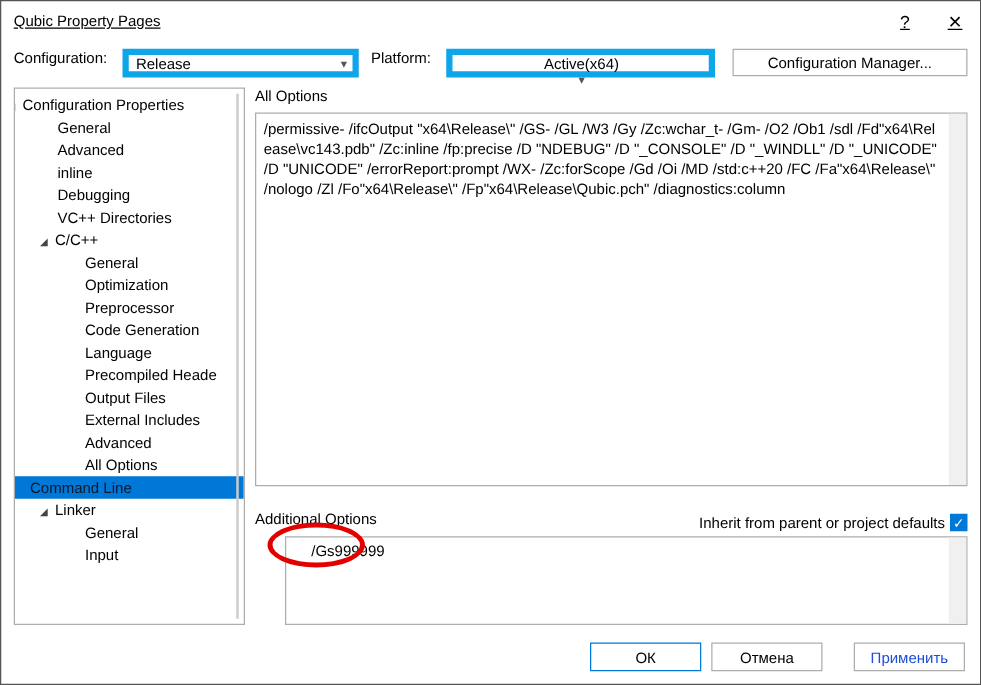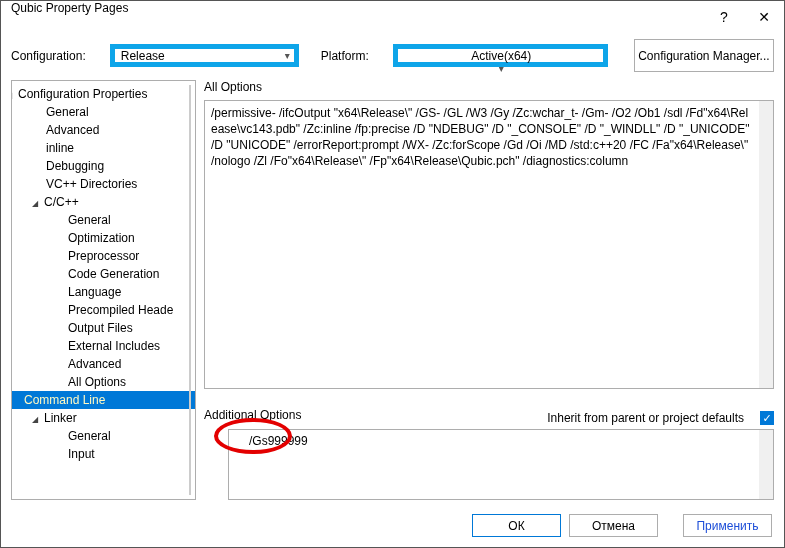--- a/index.html
+++ b/index.html
@@ -1,44 +1,44 @@
 <!DOCTYPE html>
 <html><head>
 <meta charset="utf-8">
 <style>
 * { box-sizing: border-box; margin: 0; padding: 0; font-family: "Segoe UI", Tahoma, sans-serif; font-size: 12px; }
 body { background: #fff; width: 785px; height: 548px; border: 1px solid #555; display: flex; flex-direction: column; }
-.titlebar { height: 32px; display: flex; align-items: flex-start; padding: 0 0 0 10px; }
+.titlebar { height: 32px; display: flex; align-items: center; padding: 0 0 0 10px; text-decoration: underline; }
 .title-text { flex: 1; font-size: 12px; }
 .title-btn { width: 40px; height: 32px; display: flex; align-items: center; justify-content: center; font-size: 14px; }
 .title-btn.close { font-size: 14px; }
-.toprow { padding: 6px 10px 8px 10px; display: flex; align-items: center; gap: 22px; }
+.toprow { padding: 6px 10px 8px 10px; display: flex; gap: 10px; }
 .toprow label { padding-right: 2px; }
 .combo { position: relative; height: 23px; border: 5px solid #0ea5e9; display: flex; align-items: center; justify-content: space-between; padding: 0 4px 0 6px; background: #fff; }
 .combo .chev { font-size: 10px; color: #555; }
 .cfg-combo { width: 189px; }
 .plat-combo { width: 215px; flex-direction: column; }
-.cfg-mgr-btn { flex: 1; height: 33px; border: 1px solid #adadad; background: #fff; margin-left: 4px; }
+.cfg-mgr-btn { flex: 1; height: 22px; border: 1px solid #adadad; background: #fff; margin-left: 4px; }
 .body { flex: 1; display: flex; gap: 8px; padding: 0 10px 4px 10px; min-height: 0; }
 .treewrap { width: 185px; border: 1px solid #adadad; position: relative; overflow: hidden; }
 .tree { padding: 4px 0; overflow: hidden; height: 100%; }
 .tree .item { height: 18px; line-height: 18px; white-space: nowrap; overflow: hidden; text-overflow: clip; padding-right: 4px; }
-.tree .item.sel { background: #0078d7; color: #fef9c3; padding-left: 12px; }
+.tree .item.sel { background: #0078d7; color: #0f172a; padding-left: 12px; }
 .tree .l0 { padding-left: 8px; }
 .tree .l1 { padding-left: 34px; }
 .tree .l2 { padding-left: 56px; }
 .tree .caret::before { content: "◢"; font-size: 8px; display: inline-block; width: 12px; margin-left: -14px; color: #444; }
 .tree-divider { position: absolute; right: 4px; top: 4px; bottom: 4px; width: 2px; background: #ccc; }
 .right { flex: 1; display: flex; flex-direction: column; min-width: 0; }
 .section-label { height: 18px; margin-bottom: 2px; }
 .allopt-box { flex: 1; border: 1px solid #adadad; padding: 4px 6px; position: relative; min-height: 0; display: flex; }
 .allopt-text { flex: 1; word-break: break-all; line-height: 16px; padding-right: 14px; }
 .scroll-gutter { width: 14px; background: #f0f0f0; position: absolute; right: 0; top: 0; bottom: 0; }
 .inherit-row { display: flex; align-items: center; justify-content: space-between; height: 22px; margin-top: 18px; }
-.inherit-right { display: flex; align-items: flex-start; gap: 16px; }
+.inherit-right { display: flex; align-items: flex-start; gap: 4px; }
 .inherit-cb { width: 14px; height: 14px; background: #0078d7; color: #fff; display: flex; align-items: center; justify-content: center; font-size: 11px; }
 .addl-box { height: 71px; border: 1px solid #adadad; position: relative; padding: 4px 20px; margin-left: 24px; }
 .addl-text { }
 .red-ellipse { position: absolute; left: 214px; top: 418px; width: 78px; height: 36px; border: 4px solid #e30000; border-radius: 50%; pointer-events: none; }
 .footer { display: flex; justify-content: flex-end; gap: 8px; padding: 10px 12px; }
 .footer button { width: 89px; height: 23px; border: 1px solid #adadad; background: #fff; }
 .footer button.primary { border: 1px solid #0078d7; }
 .footer button.disabled { color: #1d4ed8; margin-left: 17px; }
 </style>
 </head>

